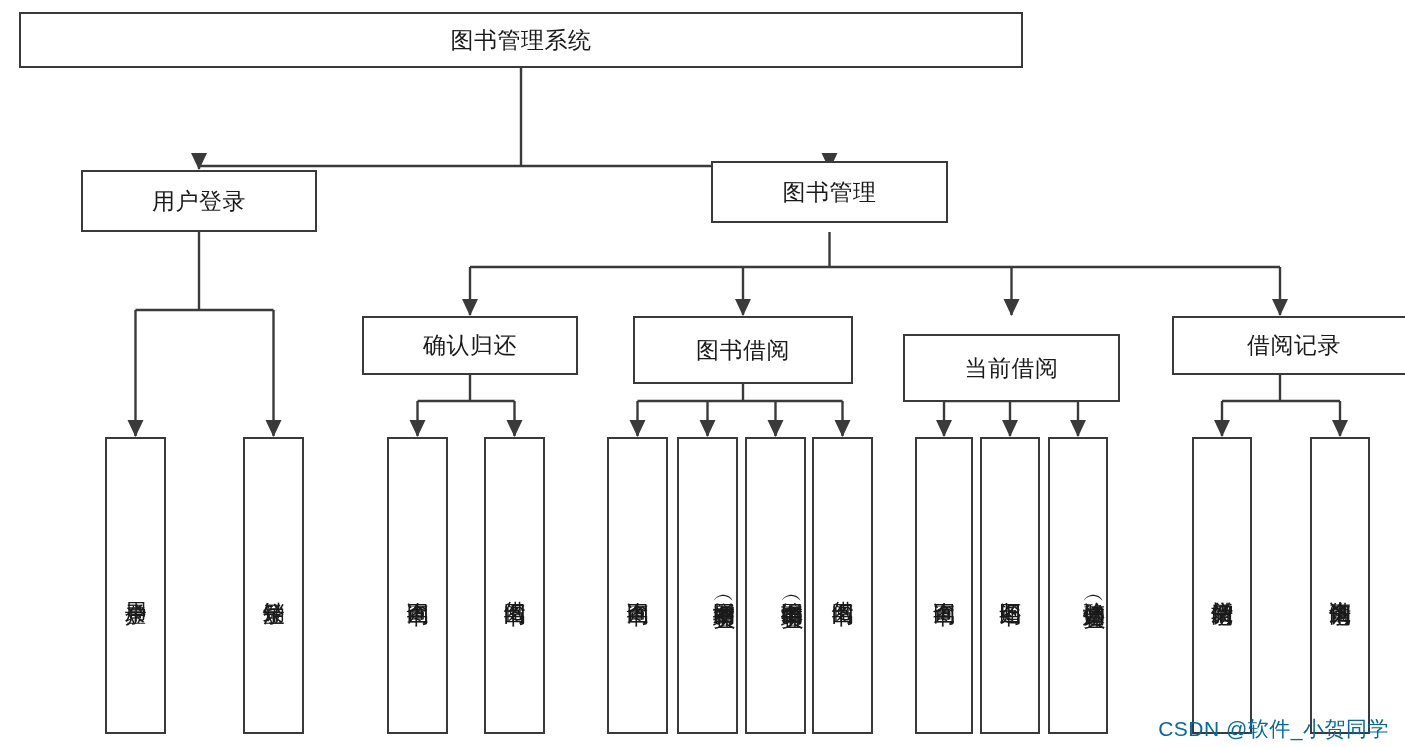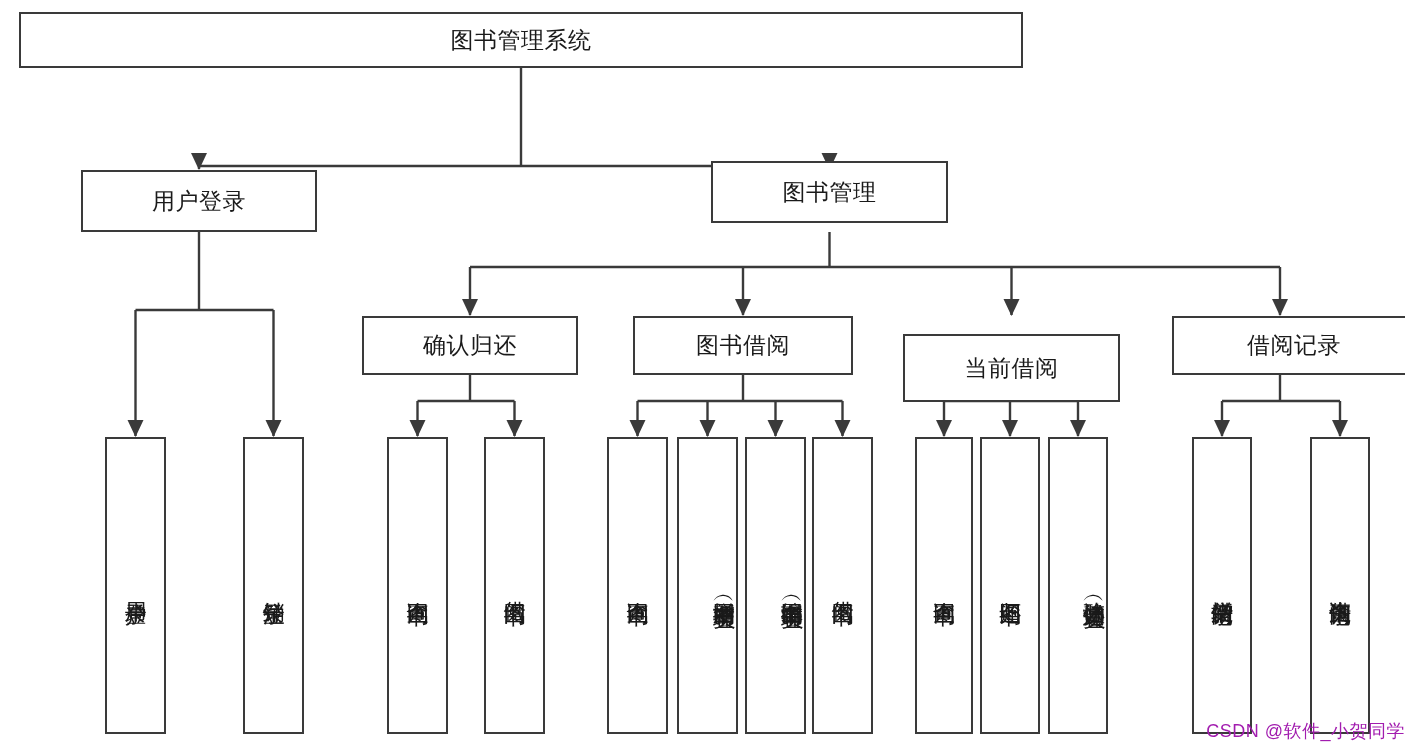--- a/index.html
+++ b/index.html
@@ -53,24 +53,24 @@
   .node.vert.centered {
     align-items: center;
     padding-top: 0;
   }
   .node-label {
     display: block;
     white-space: pre;
   }
   #watermark {
     position: absolute;
-    right: 0;
+    right: 16px;
     bottom: 4px;
-    font-size: 18px;
-    color: #a21caf;
+    font-size: 21px;
+    color: #0369a1;
     letter-spacing: 0.5px;
     white-space: nowrap;
   }
 </style>
 </head>
 <body>
 
 <div id="canvas">
 
   <svg id="edges" viewBox="0 0 1405 747" width="1405" height="747" xmlns="http://www.w3.org/2000/svg">
@@ -134,21 +134,21 @@
       </div>
       <div class="node horiz" style="left: 81px; top: 170px; width: 236px; height: 62px; border-color: rgb(58, 58, 58); background: rgb(255, 255, 255); color: rgb(26, 26, 26);">
         <span class="node-label">用户登录</span>
       </div>
       <div class="node horiz" style="left: 711px; top: 161px; width: 237px; height: 62px; border-color: rgb(58, 58, 58); background: rgb(255, 255, 255); color: rgb(26, 26, 26);">
         <span class="node-label">图书管理</span>
       </div>
       <div class="node horiz" style="left: 362px; top: 316px; width: 216px; height: 59px; border-color: rgb(58, 58, 58); background: rgb(255, 255, 255); color: rgb(26, 26, 26);">
         <span class="node-label">确认归还</span>
       </div>
-      <div class="node horiz" style="left: 633px; top: 316px; width: 220px; height: 59px; border-color: rgb(58, 58, 58); background: rgb(255, 255, 255); color: rgb(26, 26, 26);">
+      <div class="node horiz" style="left: 633px; top: 316px; width: 220px; height: 68px; border-color: rgb(58, 58, 58); background: rgb(255, 255, 255); color: rgb(26, 26, 26);">
         <span class="node-label">图书借阅</span>
       </div>
       <div class="node horiz" style="left: 903px; top: 334px; width: 217px; height: 68px; border-color: rgb(58, 58, 58); background: rgb(255, 255, 255); color: rgb(26, 26, 26);">
         <span class="node-label">当前借阅</span>
       </div>
       <div class="node horiz" style="left: 1172px; top: 316px; width: 244px; height: 59px; border-color: rgb(58, 58, 58); background: rgb(255, 255, 255); color: rgb(26, 26, 26);">
         <span class="node-label">借阅记录</span>
       </div>
       <div class="node vert centered" style="left: 105px; top: 437px; width: 61px; height: 297px; border-color: rgb(58, 58, 58); background: rgb(255, 255, 255); color: rgb(26, 26, 26);">
         <span class="node-label">用户登录</span>

